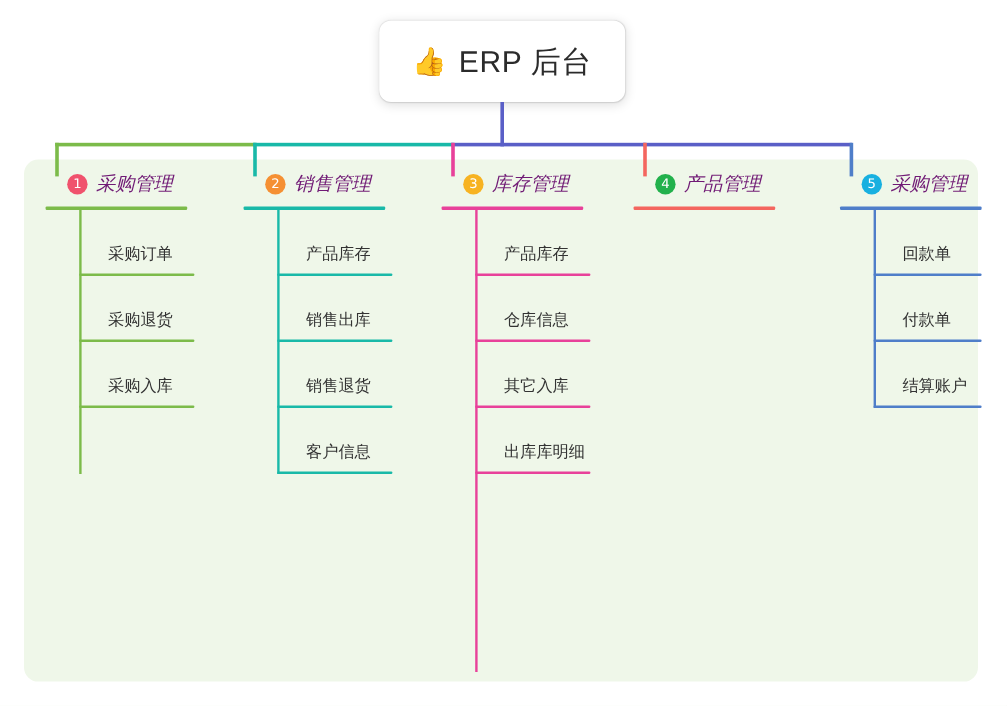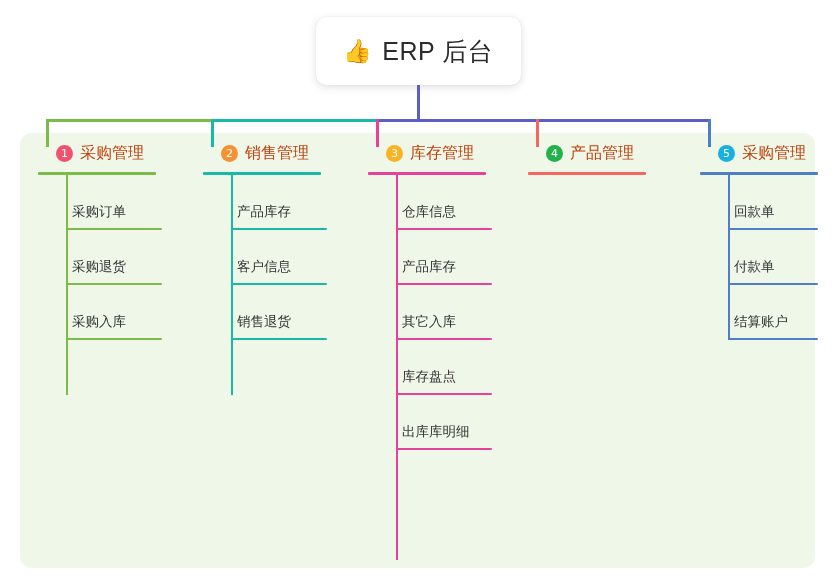--- a/index.html
+++ b/index.html
@@ -78,21 +78,22 @@
     border-radius: 50%;
     color: #ffffff;
     font-size: 11px;
     line-height: 17px;
     text-align: center;
     flex: 0 0 auto;
     font-family: "DejaVu Sans", sans-serif;
   }
   .col-title {
     font-size: 16px;
-    color: #c2410c;
+    color: #701a75;
+    font-style: italic;
   }
   .col-rule {
     margin-top: 6px;
     height: 3px;
     border-radius: 1px;
   }
 
   
   .leaves {
     position: relative;
@@ -105,21 +106,21 @@
     width: 2px;
   }
   .leaf {
     position: relative;
     height: 55px;
     box-sizing: border-box;
     padding-left: 18px;
   }
   .leaf-label {
     position: absolute;
-    left: 6px;
+    left: 24px;
     bottom: 9px;
     font-size: 13.5px;
     color: #333333;
     white-space: nowrap;
   }
   .leaf-rule {
     position: absolute;
     left: 0;
     bottom: 0;
     height: 2px;
@@ -178,51 +179,51 @@
         <span class="col-title">销售管理</span>
       </div>
       <div class="col-rule" style="width: 118px; background: rgb(25, 185, 168);"></div>
       <div class="leaves">
         <div class="stem" style="height: 220px; background: rgb(25, 185, 168);"></div>
         <div class="leaf">
           <span class="leaf-label">产品库存</span>
           <div class="leaf-rule" style="width: 96px; background: rgb(25, 185, 168);"></div>
         </div>
         <div class="leaf">
+          <span class="leaf-label">销售出库</span>
+          <div class="leaf-rule" style="width: 96px; background: rgb(25, 185, 168);"></div>
+        </div>
+        <div class="leaf">
+          <span class="leaf-label">销售退货</span>
+          <div class="leaf-rule" style="width: 96px; background: rgb(25, 185, 168);"></div>
+        </div>
+        <div class="leaf">
           <span class="leaf-label">客户信息</span>
-          <div class="leaf-rule" style="width: 96px; background: rgb(25, 185, 168);"></div>
-        </div>
-        <div class="leaf">
-          <span class="leaf-label">销售退货</span>
           <div class="leaf-rule" style="width: 96px; background: rgb(25, 185, 168);"></div>
         </div>
       </div>
     </div>
     <div class="column" style="left: 368px;">
       <div class="col-header">
         <span class="badge" style="background: rgb(247, 179, 34);">3</span>
         <span class="col-title">库存管理</span>
       </div>
       <div class="col-rule" style="width: 118px; background: rgb(232, 65, 154);"></div>
       <div class="leaves">
         <div class="stem" style="height: 385px; background: rgb(232, 65, 154);"></div>
         <div class="leaf">
+          <span class="leaf-label">产品库存</span>
+          <div class="leaf-rule" style="width: 96px; background: rgb(232, 65, 154);"></div>
+        </div>
+        <div class="leaf">
           <span class="leaf-label">仓库信息</span>
           <div class="leaf-rule" style="width: 96px; background: rgb(232, 65, 154);"></div>
         </div>
         <div class="leaf">
-          <span class="leaf-label">产品库存</span>
-          <div class="leaf-rule" style="width: 96px; background: rgb(232, 65, 154);"></div>
-        </div>
-        <div class="leaf">
           <span class="leaf-label">其它入库</span>
-          <div class="leaf-rule" style="width: 96px; background: rgb(232, 65, 154);"></div>
-        </div>
-        <div class="leaf">
-          <span class="leaf-label">库存盘点</span>
           <div class="leaf-rule" style="width: 96px; background: rgb(232, 65, 154);"></div>
         </div>
         <div class="leaf">
           <span class="leaf-label">出库库明细</span>
           <div class="leaf-rule" style="width: 96px; background: rgb(232, 65, 154);"></div>
         </div>
       </div>
     </div>
     <div class="column" style="left: 528px;">
       <div class="col-header">

